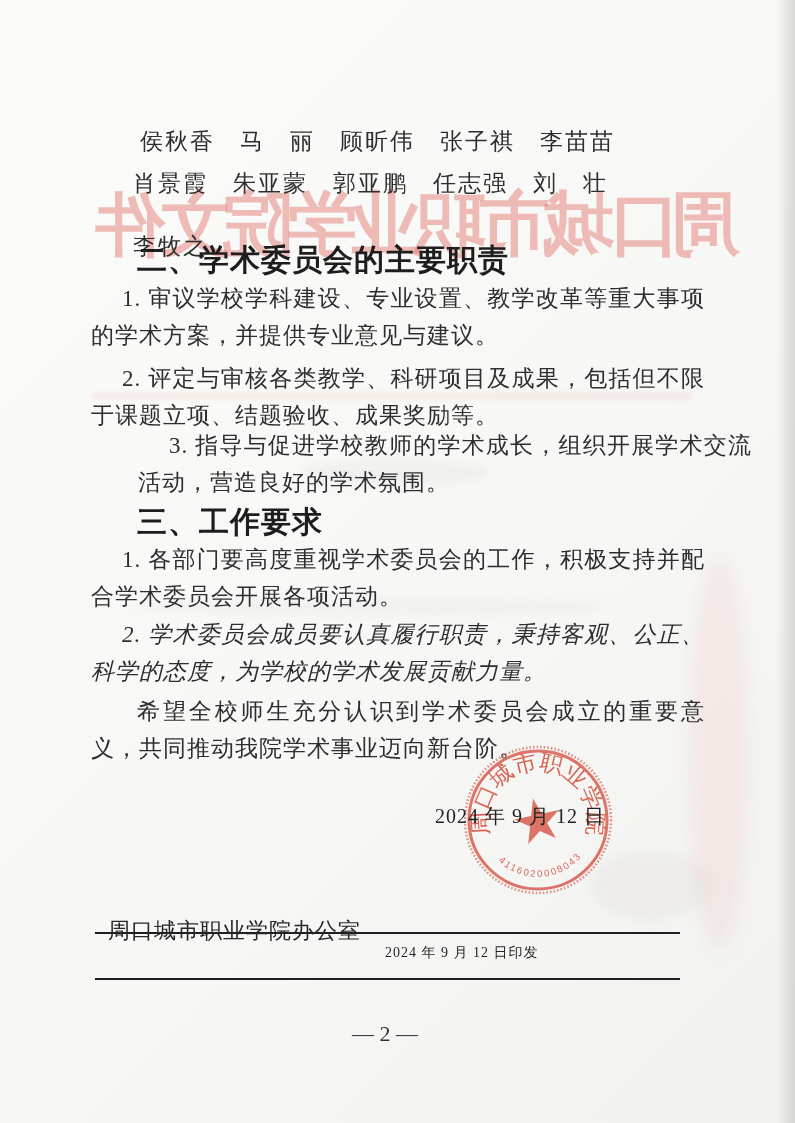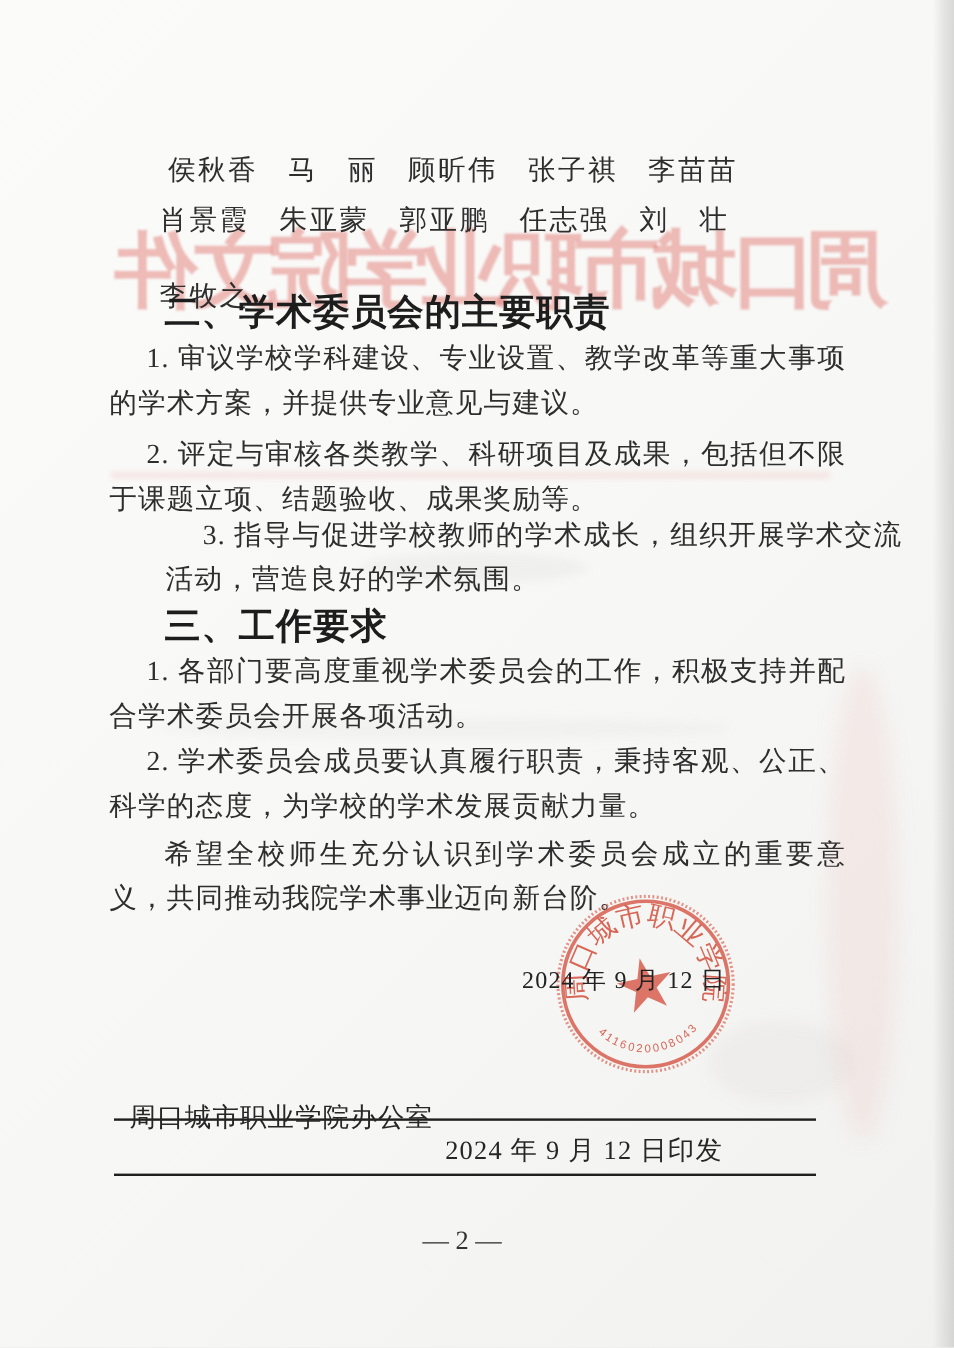--- a/index.html
+++ b/index.html
@@ -54,21 +54,21 @@
     position:absolute;z-index:6;left:435px;top:803px;
     font-size:20px;letter-spacing:1px;color:#222;
   }
   
   .seal{position:absolute;left:460px;top:742px;width:156px;height:156px;z-index:5;opacity:0.92;}
   
   .rule{position:absolute;z-index:3;left:95px;width:585px;height:2px;background:#1f1f1f;}
   .rule.top{top:932px;}
   .rule.bottom{top:978px;}
   .footer-issuer{position:absolute;z-index:3;left:108px;top:916px;font-size:22px;letter-spacing:1px;color:#262626;}
-  .footer-print-date{position:absolute;z-index:3;left:371px;top:944px;width:270px;font-size:22px;letter-spacing:1px;color:#262626;}
+  .footer-print-date{position:absolute;z-index:3;left:385px;top:944px;width:270px;font-size:14px;letter-spacing:1px;color:#262626;}
   .page-number{position:absolute;z-index:3;left:330px;top:1021px;width:110px;text-align:center;font-size:22px;color:#333;}
 </style>
 </head>
 <body>
 
 <div class="page">
 
   <div class="ghost-title">周口城市职业学院文件</div>
   <div class="smudge pink-line"></div>
   <div class="smudge pink-band"></div>
@@ -80,21 +80,21 @@
   <div class="names" style="left:140px;top:126px;">侯秋香　马　丽　顾昕伟　张子祺　李苗苗</div>
   <div class="names" style="left:133px;top:205px;margin-top:26px;">李牧之</div>
 
   <div class="heading" style="top:240px;">二、学术委员会的主要职责</div>
   <div class="body-text indent-num" style="top:280px;">1. 审议学校学科建设、专业设置、教学改革等重大事项的学术方案，并提供专业意见与建议。</div>
   <div class="body-text indent-num" style="top:360px;">2. 评定与审核各类教学、科研项目及成果，包括但不限于课题立项、结题验收、成果奖励等。</div>
   <div class="body-text indent-num" style="top:427px;margin-left:47px;">3. 指导与促进学校教师的学术成长，组织开展学术交流活动，营造良好的学术氛围。</div>
 
   <div class="heading" style="top:502px;">三、工作要求</div>
   <div class="body-text indent-num" style="top:541px;">1. 各部门要高度重视学术委员会的工作，积极支持并配合学术委员会开展各项活动。</div>
-  <div class="body-text indent-num" style="top:616px;">2. 学术委员会成员要认真履行职责，秉持客观、公正、科学的态度，为学校的学术发展贡献力量。</div>
+  <div class="body-text indent-num" style="top:616px;font-style:italic;">2. 学术委员会成员要认真履行职责，秉持客观、公正、科学的态度，为学校的学术发展贡献力量。</div>
   <div class="body-text indent-2em" style="top:693px;">希望全校师生充分认识到学术委员会成立的重要意义，共同推动我院学术事业迈向新台阶。</div>
 
   <div class="date-line">2024 年 9 月 12 日</div>
 
   <svg class="seal" viewBox="0 0 156 156">
     <circle cx="78" cy="78" r="73" fill="none" stroke="#d65a4a" stroke-width="2.6" stroke-dasharray="1.6,2" opacity="0.7"></circle>
     <circle cx="78" cy="78" r="69" fill="none" stroke="#d65a4a" stroke-width="3" opacity="0.9"></circle>
     <defs>
       <path id="sealArc" d="M 31,95 A 50,50 0 1 1 125,95" fill="none"></path>
       <path id="sealBottomArc" d="M 35.6,116 A 57,57 0 0 0 120.4,116" fill="none"></path>

